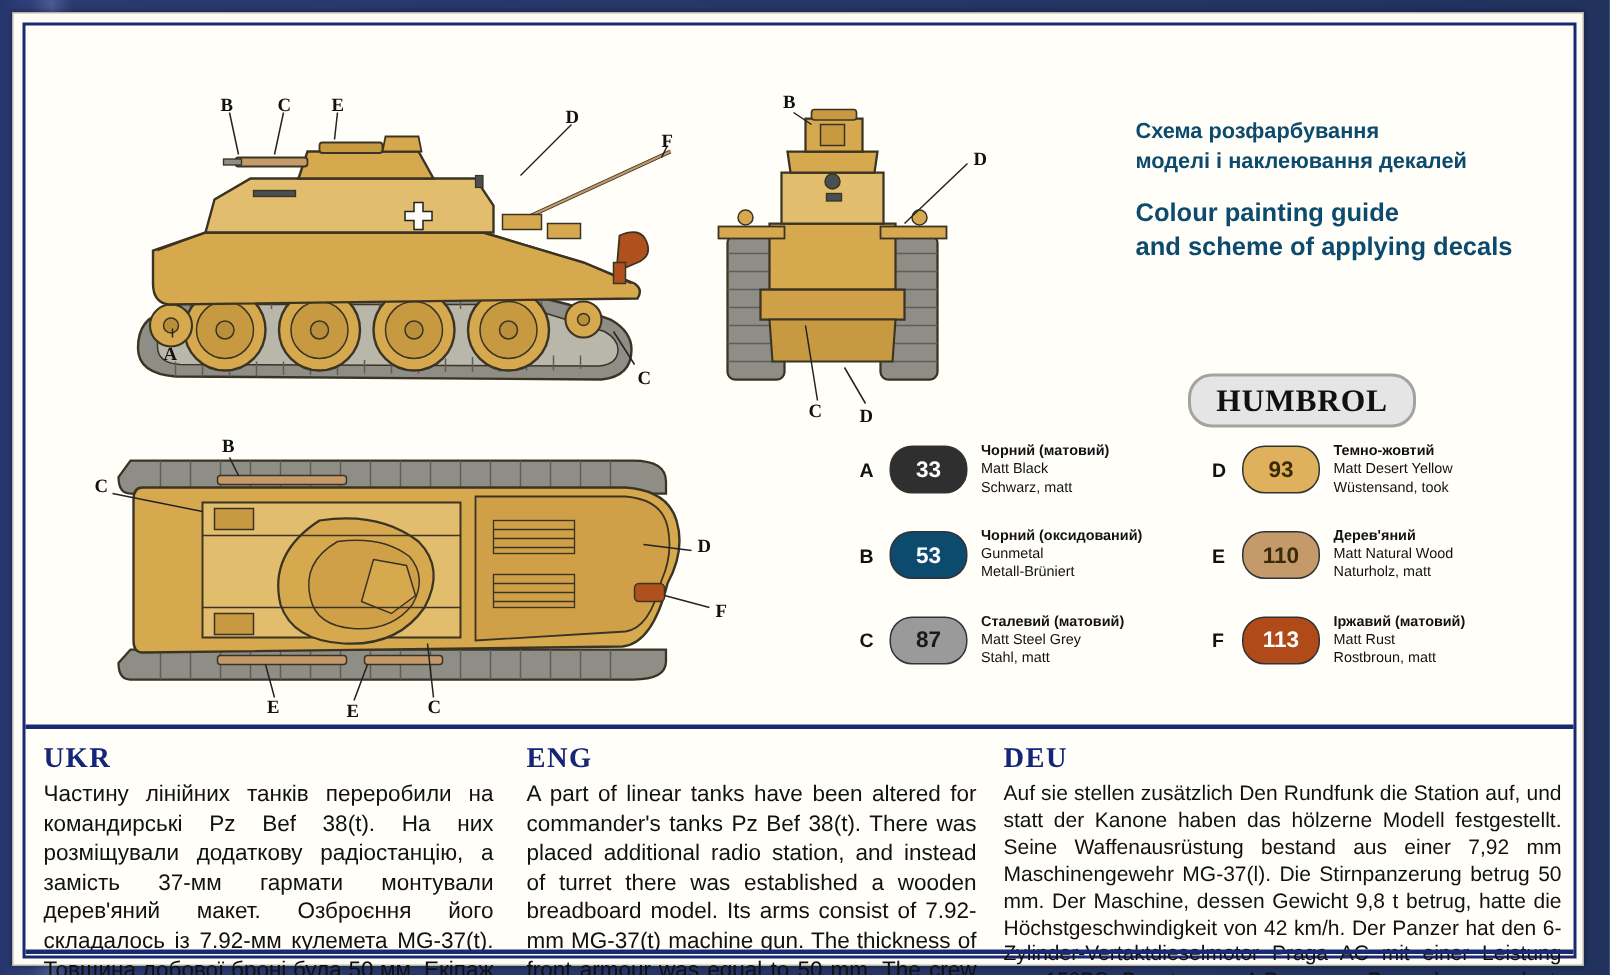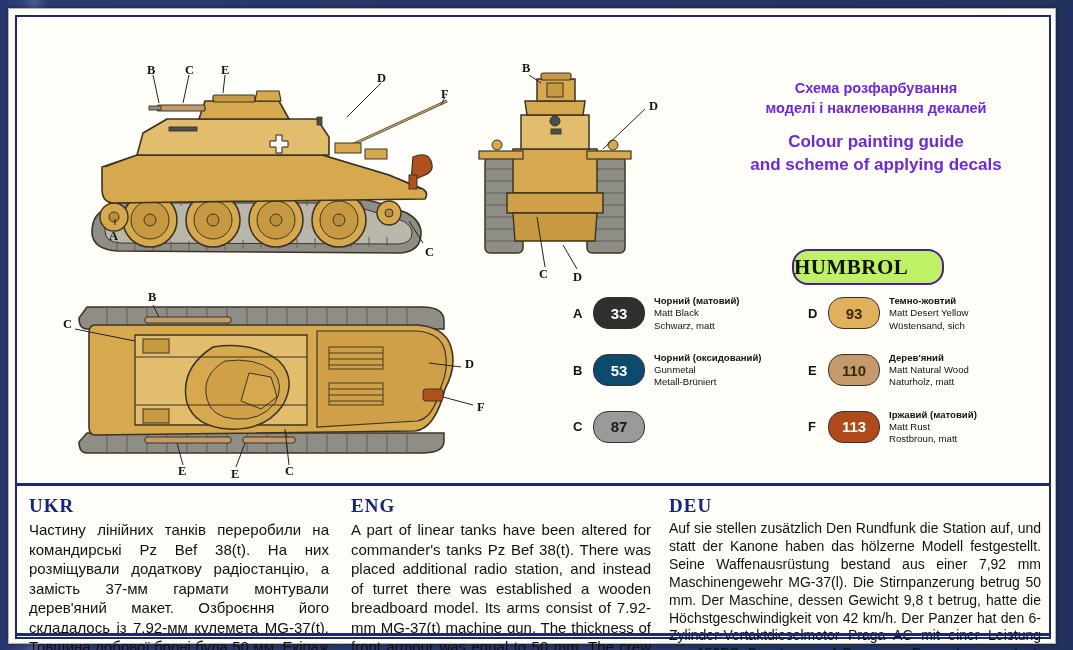--- a/index.html
+++ b/index.html
@@ -41,44 +41,44 @@
     position: absolute;
     left: 0;
     width: 100%;
     height: 3px;
     background: #1a2a72;
   }
 
   
   .guide-title {
     position: absolute;
-    left: 709px;
+    left: 740px;
     top: 62px;
     width: 300px;
-    text-align: center;
-    color: #6d28d9;
+    text-align: left;
+    color: #0c4a6e;
     font-weight: bold;
     line-height: 1.35;
   }
   .guide-title .ukr { font-size: 14.5px; }
   .guide-title .eng { font-size: 17px; margin-top: 13px; }
 
   
   .humbrol {
     position: absolute;
     left: 775px;
     top: 232px;
     width: 148px;
     height: 32px;
-    border: 2px solid #4c1d95;
+    border: 2px solid #a3a3a3;
     border-radius: 16px;
-    background: #bef264;
+    background: #e5e5e5;
     display: flex;
     align-items: center;
-    justify-content: flex-start;
+    justify-content: center;
   }
   .humbrol span {
     font-family: "Liberation Serif", serif;
     font-weight: bold;
     font-size: 21px;
     letter-spacing: 0.5px;
     color: #111;
   }
 
   
@@ -477,21 +477,21 @@
             </div>
           </div>
           <div class="ct-cell">
             <div class="ct-letter">D</div>
             <div class="ct-chip" style="background:#e0b15c;color:#3a2a08;">
               <span>93</span>
             </div>
             <div class="ct-text">
               <div class="l1">Темно-жовтий</div>
               <div>Matt Desert Yellow</div>
-              <div>Wüstensand, sich</div>
+              <div>Wüstensand, took</div>
             </div>
           </div>
         </div>
 
         <div class="ct-row">
           <div class="ct-cell">
             <div class="ct-letter">B</div>
             <div class="ct-chip" style="background:#0c4a6e;color:#ffffff;">
               <span>53</span>
             </div>
@@ -513,20 +513,25 @@
             </div>
           </div>
         </div>
 
         <div class="ct-row">
           <div class="ct-cell">
             <div class="ct-letter">C</div>
             <div class="ct-chip" style="background:#9a9a9a;color:#1a1a1a;">
               <span>87</span>
             </div>
+            <div class="ct-text">
+              <div class="l1">Сталевий (матовий)</div>
+              <div>Matt Steel Grey</div>
+              <div>Stahl, matt</div>
+            </div>
           </div>
           <div class="ct-cell">
             <div class="ct-letter">F</div>
             <div class="ct-chip" style="background:#b04a18;color:#ffffff;">
               <span>113</span>
             </div>
             <div class="ct-text">
               <div class="l1">Іржавий (матовий)</div>
               <div>Matt Rust</div>
               <div>Rostbroun, matt</div>

